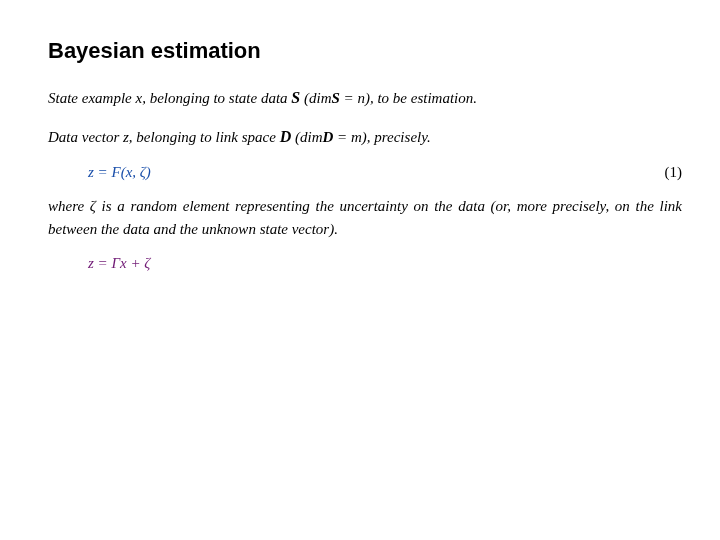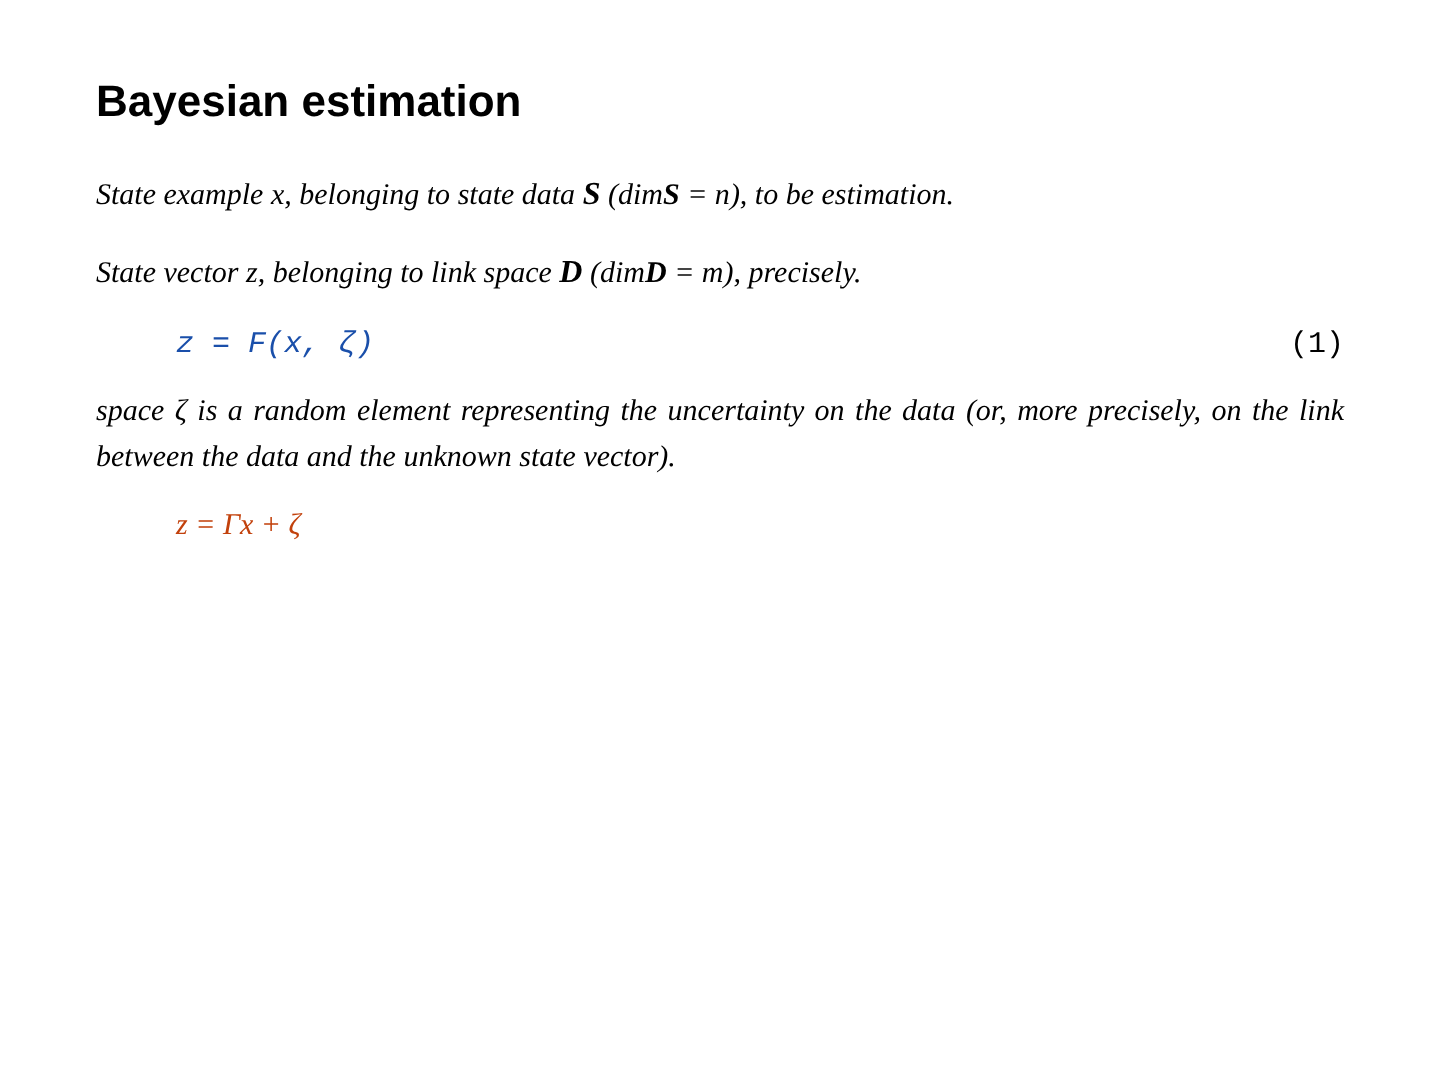--- a/index.html
+++ b/index.html
@@ -8,21 +8,21 @@
       width: 720px;
       height: 540px;
       font-family: 'Times New Roman', Times, serif;
       font-size: 15px;
       color: #000000;
       overflow: hidden;
     }
     .page {
       width: 720px;
       height: 540px;
-      padding: 38px 48px 38px 48px;
+      padding: 38px 38px 38px 48px;
     }
     .title {
       font-size: 22px;
       font-weight: bold;
       font-family: Arial, sans-serif;
       margin-bottom: 22px;
     }
     .paragraph {
       font-style: italic;
       margin-bottom: 14px;
@@ -30,21 +30,20 @@
     }
     .paragraph .bold-italic {
       font-style: italic;
       font-weight: bold;
     }
     .equation-row {
       display: flex;
       align-items: center;
       margin: 8px 0 14px 0;
       padding-left: 40px;
-      font-family: Liberation Mono, monospace;
     }
     .equation {
       font-style: italic;
       color: #1a4faa;
       font-size: 15px;
       flex: 1;
     }
     .eq-number {
       font-style: normal;
       color: #000;
@@ -60,21 +59,21 @@
     .description-text .zeta {
       font-style: italic;
     }
     .for-example {
       font-style: italic;
       margin-bottom: 10px;
       line-height: 1.55;
     }
     .equation2 {
       font-style: italic;
-      color: #c2410c;
+      color: #701a75;
       font-size: 15px;
       padding-left: 40px;
       margin-top: 8px;
     }
     .math-black {
       font-style: italic;
       color: #000;
     }
   </style>
 </head>
@@ -82,30 +81,30 @@
 
 <div class="page">
 
   <div class="title">Bayesian estimation</div>
 
   <div class="paragraph">
     <span>State example </span><span class="math-black">x</span><span>, belonging to </span><span>state data</span> <span class="bold-italic" style="font-size:16px;">S</span> <span>(dim</span><span class="bold-italic">S</span><span> = n</span><span>), to be estimation.</span>
   </div>
 
   <div class="paragraph">
-    <span>State vector </span><span class="math-black">z</span><span>, belonging to </span><span>link space</span> <span class="bold-italic" style="font-size:16px;">D</span> <span>(dim</span><span class="bold-italic">D</span><span> = m</span><span>), precisely.</span>
+    <span>Data vector </span><span class="math-black">z</span><span>, belonging to </span><span>link space</span> <span class="bold-italic" style="font-size:16px;">D</span> <span>(dim</span><span class="bold-italic">D</span><span> = m</span><span>), precisely.</span>
   </div>
 
   <div class="equation-row">
     <span class="equation">
       <span>z</span><span> = </span><span>F</span><span>(x, ζ)</span>
     </span>
     <span class="eq-number">(1)</span>
   </div>
 
   <div class="description-text">
-    <span>space</span> <span class="zeta math-black">ζ</span> <span>is a random element representing the uncertainty on the data (or, more precisely, on the link between the data and the unknown state vector).</span>
+    <span>where</span> <span class="zeta math-black">ζ</span> <span>is a random element representing the uncertainty on the data (or, more precisely, on the link between the data and the unknown state vector).</span>
   </div>
 
 
   <div class="equation2">z = Γx + ζ</div>
 
 </div>
 
 </body></html>

